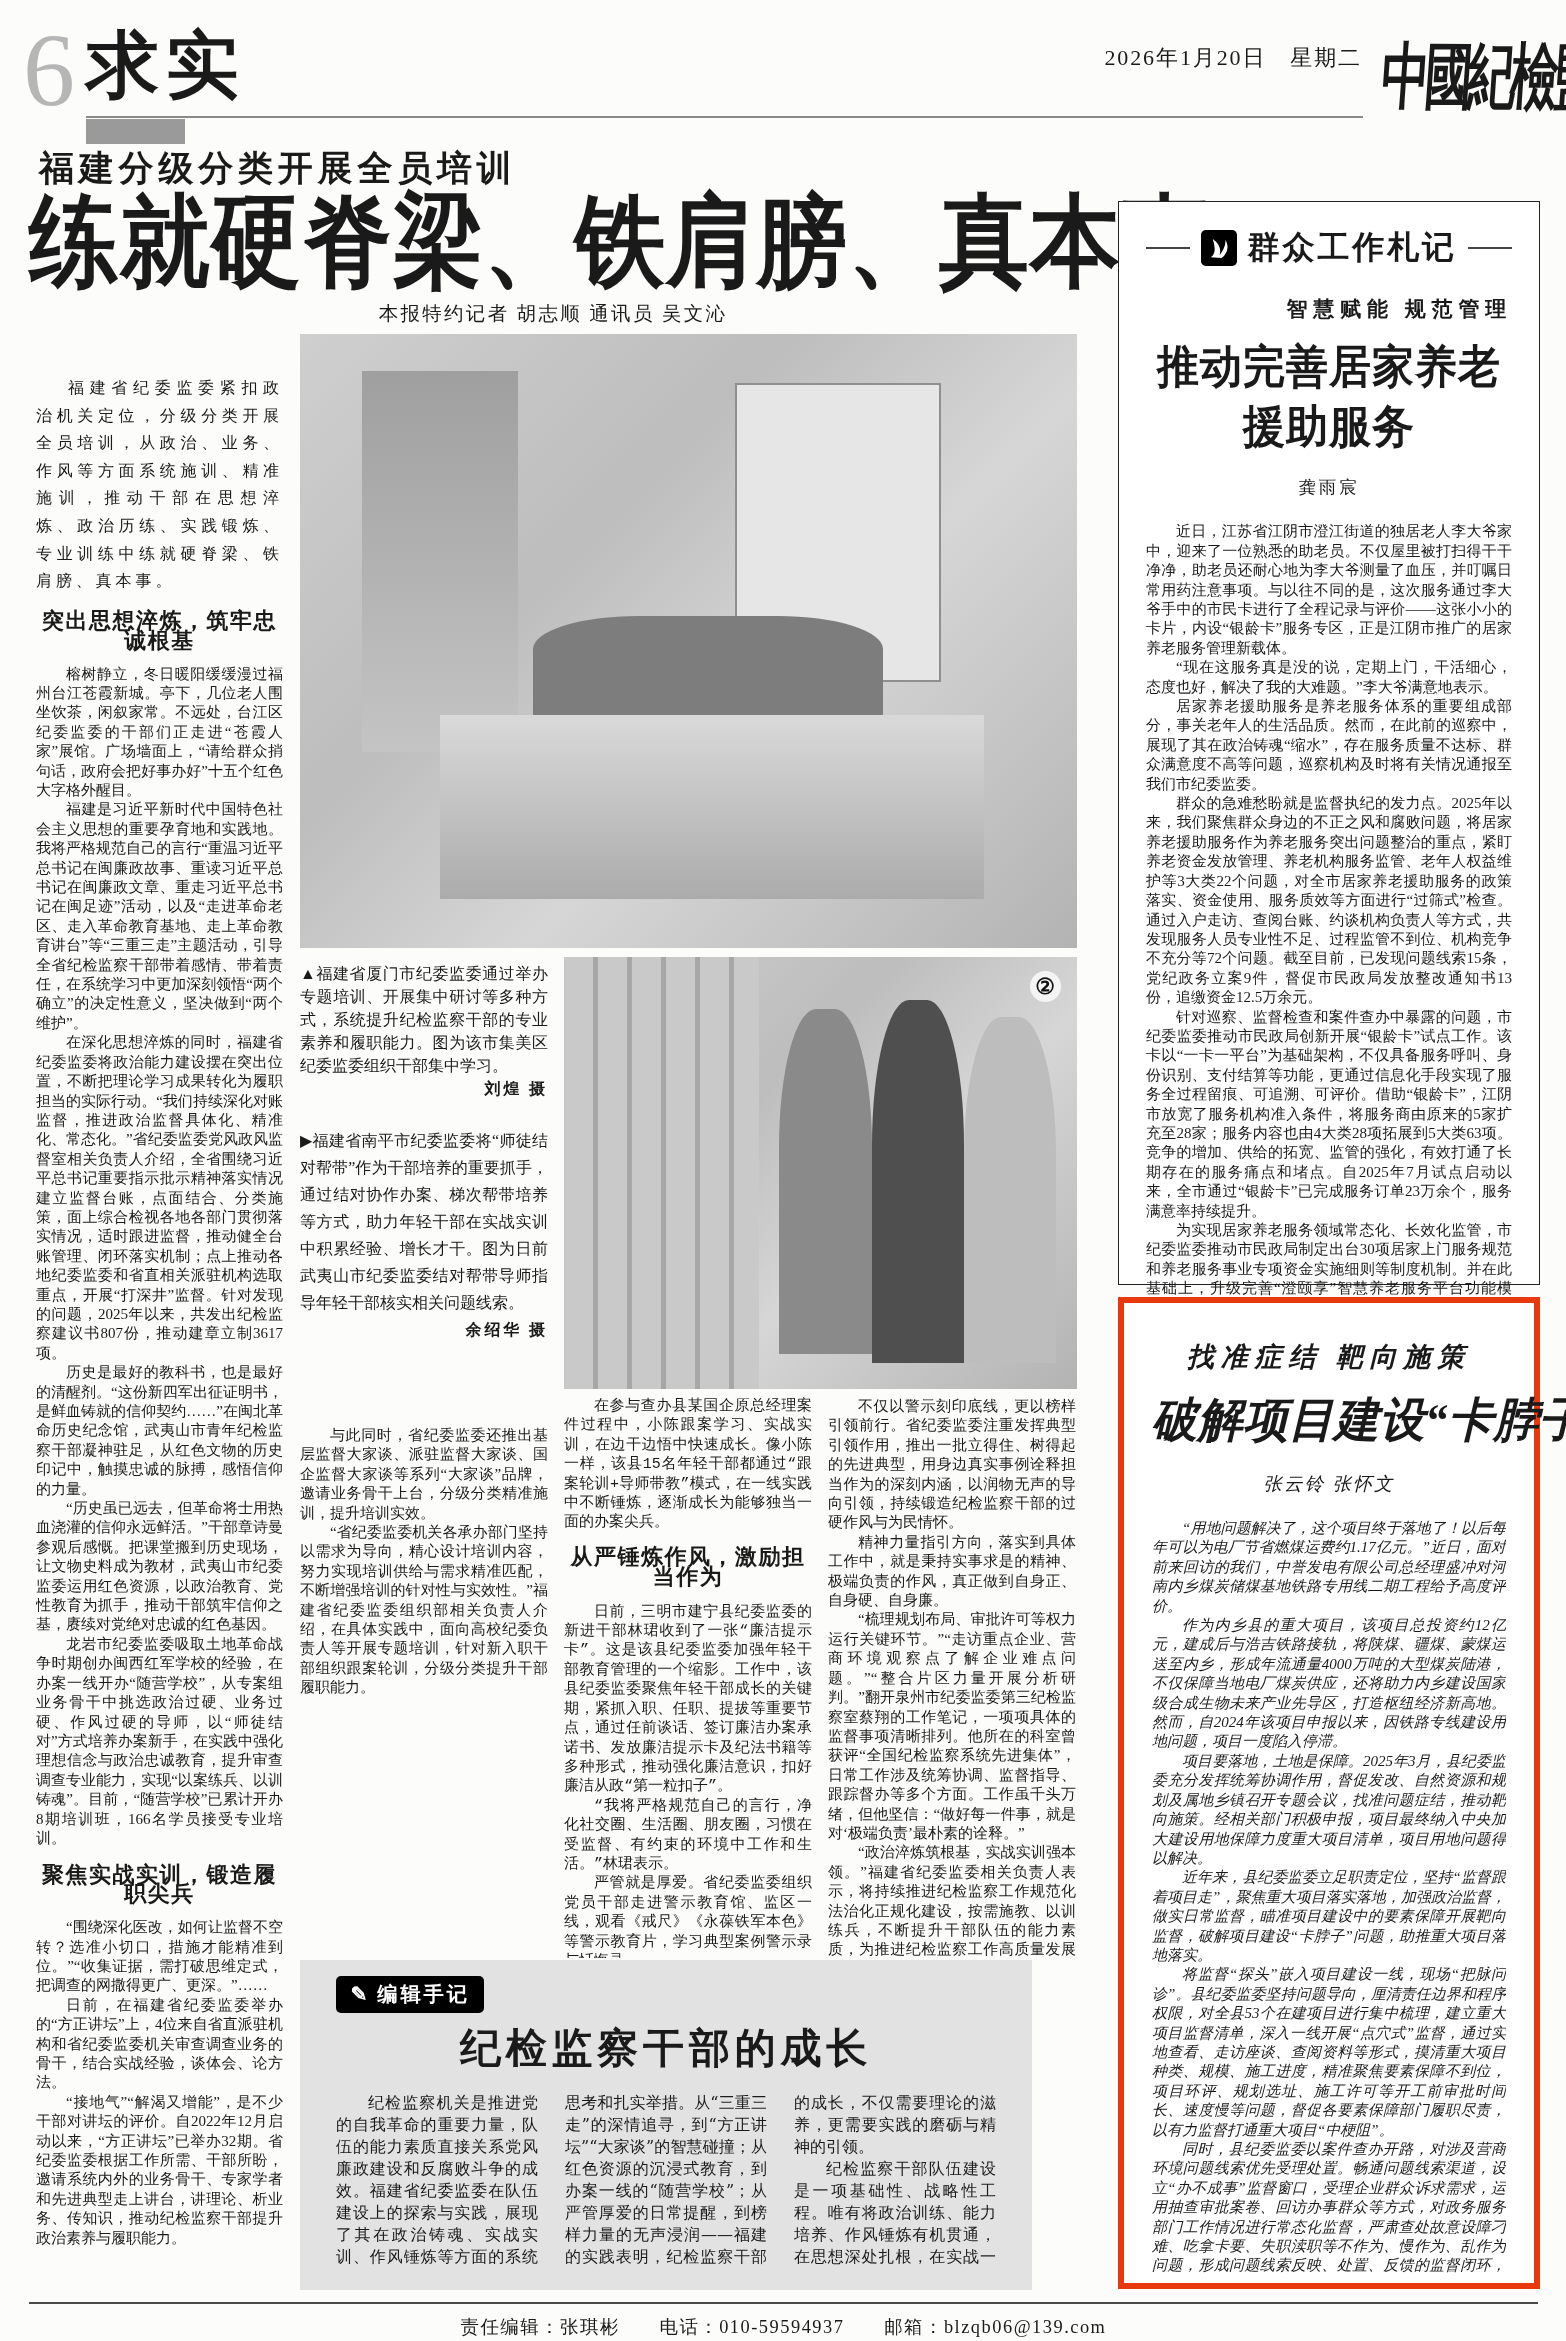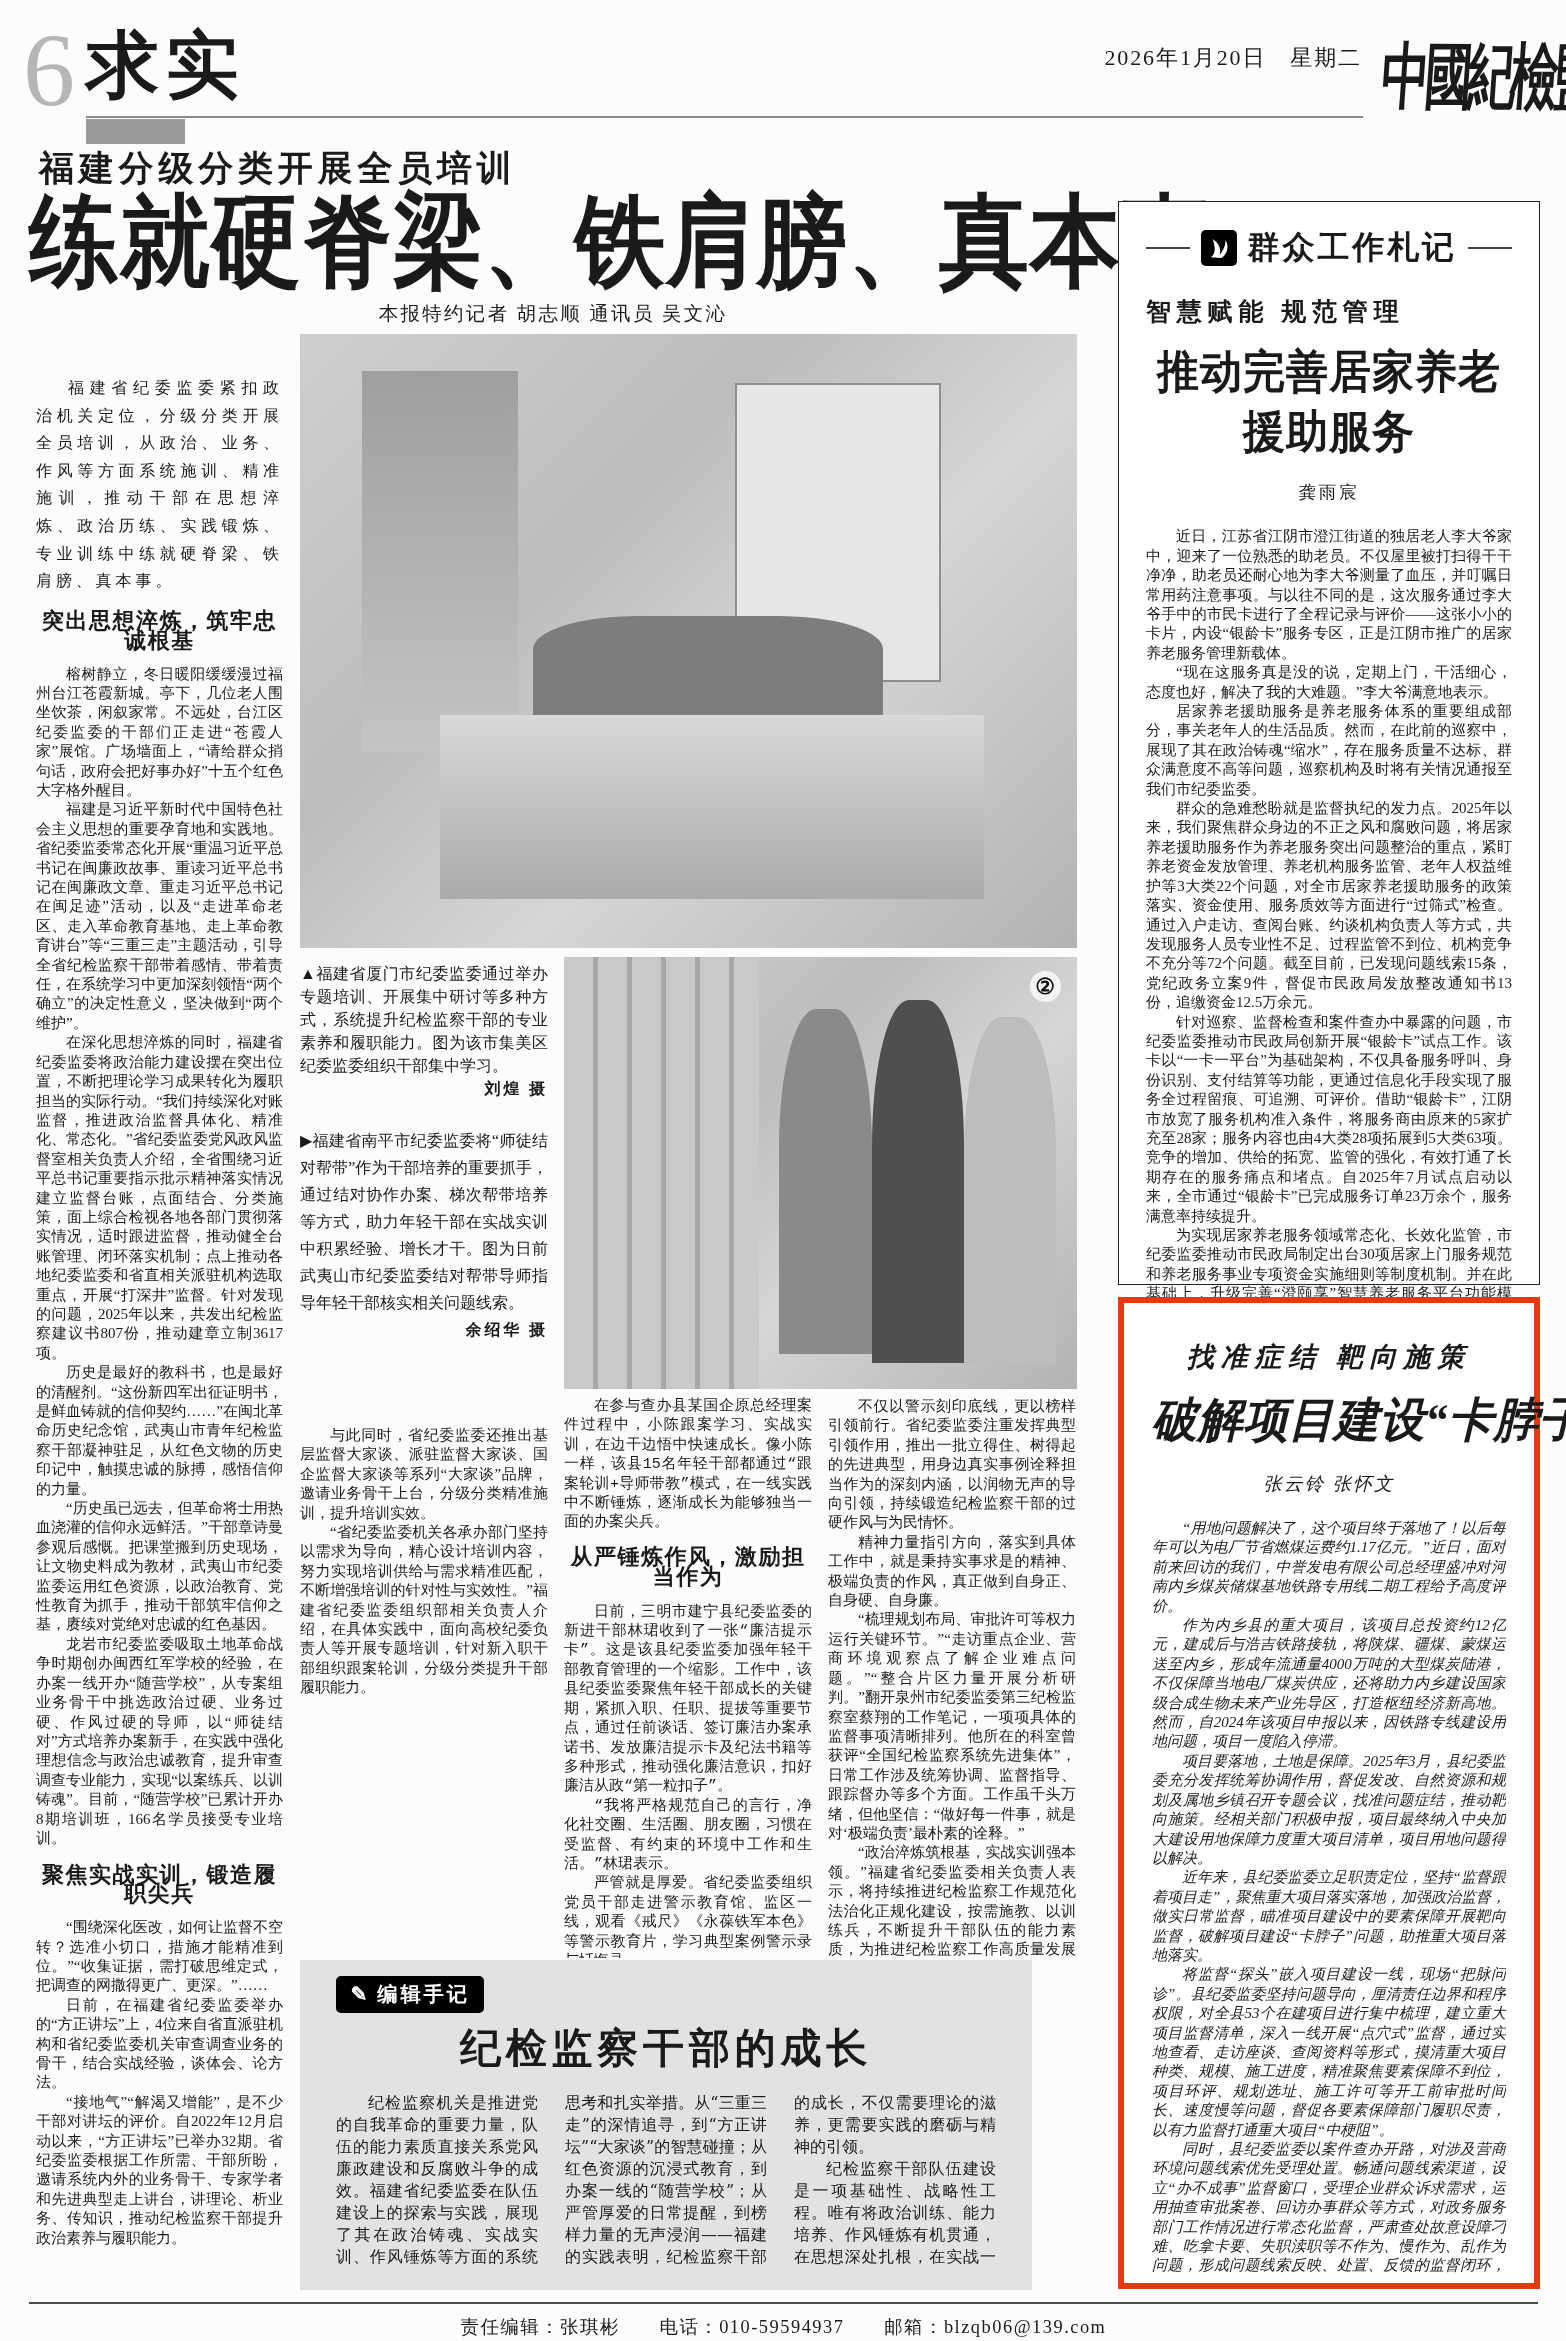--- a/index.html
+++ b/index.html
@@ -29,21 +29,21 @@
          background:#f4f4f4;color:#111;font-size:22px;line-height:31px;text-align:center;font-weight:700;}
   .caption{font-size:16px;line-height:23px;text-align:justify;overflow:hidden;}
   .caption .credit{float:right;font-weight:700;letter-spacing:2.9px;}
   .caption2{line-height:27px;}
   
   .qbox{border:1.5px solid #222;background:#fff;padding:24px 27px;box-sizing:border-box;}
   .qhead{display:flex;align-items:center;gap:10.6px;}
   .qhead .hline{flex:1;height:1.5px;background:#444;}
   .qlogo{width:36px;height:36px;background:#000;border-radius:4.8px;flex:0 0 auto;display:flex;align-items:center;justify-content:center;}
   .qtitle{font-size:32px;font-weight:800;letter-spacing:2.9px;white-space:nowrap;}
-  .qkicker{font-size:25px;text-align:left;letter-spacing:5.8px;margin-top:25px;font-weight:600;}
+  .qkicker{font-size:21px;text-align:right;letter-spacing:5.8px;margin-top:25px;font-weight:600;}
   .qheadline{font-size:42px;font-weight:900;text-align:center;letter-spacing:1px;margin-top:18.4px;transform:scaleY(1.08);}
   .qauthor{font-size:17.4px;text-align:center;letter-spacing:2.9px;margin-top:22px;}
   .boxbody{font-size:15px;line-height:19.4px;text-align:justify;margin-top:23px;overflow:hidden;}
   .boxbody p{margin:0;text-indent:2em;}
   .redbox{border:6.3px solid #e8380d;background:#fff;padding:22px 28px;box-sizing:border-box;font-style:italic;}
   .rkicker{font-size:27px;text-align:center;letter-spacing:6.8px;font-weight:600;margin-top:13.5px;}
   .rheadline{font-size:45px;font-weight:900;text-align:center;letter-spacing:0.5px;margin-top:15.5px;transform:scaleY(1.05);white-space:nowrap;}
   .rauthors{font-size:18.4px;text-align:center;letter-spacing:2.4px;margin-top:21px;}
   
   .editbox{background:#e2e2e2;padding:15.5px 36px;box-sizing:border-box;}
@@ -88,21 +88,21 @@
     <div class="ph-shape" style="left:60%;top:10%;width:18%;height:84%;background:#4f4f4f;border-radius:40% 40% 0 0;"></div>
     <div class="ph-shape" style="left:78%;top:14%;width:18%;height:80%;background:#bdbdbd;border-radius:40% 40% 0 0;"></div>
     <div class="badge">②</div>
   </div>
 
   <div class="abs coltext" style="left:36px;top:374px;width:247px;height:1911px;">
     <p class="lead">福建省纪委监委紧扣政治机关定位，分级分类开展全员培训，从政治、业务、作风等方面系统施训、精准施训，推动干部在思想淬炼、政治历练、实践锻炼、专业训练中练就硬脊梁、铁肩膀、真本事。</p>
     <h3 class="subhead">突出思想淬炼，筑牢忠诚根基</h3>
     <div>
         <p>榕树静立，冬日暖阳缓缓漫过福州台江苍霞新城。亭下，几位老人围坐饮茶，闲叙家常。不远处，台江区纪委监委的干部们正走进“苍霞人家”展馆。广场墙面上，“请给群众捎句话，政府会把好事办好”十五个红色大字格外醒目。</p>
-        <p>福建是习近平新时代中国特色社会主义思想的重要孕育地和实践地。省纪委监委常态化开展“重温习近平总书记在闽廉政故事、重读习近平总书记在闽廉政文章、重走习近平总书记在闽足迹”活动，以及“走进革命老区、走入革命教育基地、走上革命教育讲台”等“三重三走”主题活动，引导全省纪检监察干部带着感情、带着责任，在系统学习中更加深刻领悟“两个确立”的决定性意义，坚决做到“两个维护”。</p>
+        <p>福建是习近平新时代中国特色社会主义思想的重要孕育地和实践地。我将严格规范自己的言行“重温习近平总书记在闽廉政故事、重读习近平总书记在闽廉政文章、重走习近平总书记在闽足迹”活动，以及“走进革命老区、走入革命教育基地、走上革命教育讲台”等“三重三走”主题活动，引导全省纪检监察干部带着感情、带着责任，在系统学习中更加深刻领悟“两个确立”的决定性意义，坚决做到“两个维护”。</p>
         <p>在深化思想淬炼的同时，福建省纪委监委将政治能力建设摆在突出位置，不断把理论学习成果转化为履职担当的实际行动。“我们持续深化对账监督，推进政治监督具体化、精准化、常态化。”省纪委监委党风政风监督室相关负责人介绍，全省围绕习近平总书记重要指示批示精神落实情况建立监督台账，点面结合、分类施策，面上综合检视各地各部门贯彻落实情况，适时跟进监督，推动健全台账管理、闭环落实机制；点上推动各地纪委监委和省直相关派驻机构选取重点，开展“打深井”监督。针对发现的问题，2025年以来，共发出纪检监察建议书807份，推动建章立制3617项。</p>
         <p>历史是最好的教科书，也是最好的清醒剂。“这份新四军出征证明书，是鲜血铸就的信仰契约……”在闽北革命历史纪念馆，武夷山市青年纪检监察干部凝神驻足，从红色文物的历史印记中，触摸忠诚的脉搏，感悟信仰的力量。</p>
         <p>“历史虽已远去，但革命将士用热血浇灌的信仰永远鲜活。”干部章诗曼参观后感慨。把课堂搬到历史现场，让文物史料成为教材，武夷山市纪委监委运用红色资源，以政治教育、党性教育为抓手，推动干部筑牢信仰之基，赓续对党绝对忠诚的红色基因。</p>
         <p>龙岩市纪委监委吸取土地革命战争时期创办闽西红军学校的经验，在办案一线开办“随营学校”，从专案组业务骨干中挑选政治过硬、业务过硬、作风过硬的导师，以“师徒结对”方式培养办案新手，在实践中强化理想信念与政治忠诚教育，提升审查调查专业能力，实现“以案练兵、以训铸魂”。目前，“随营学校”已累计开办8期培训班，166名学员接受专业培训。</p>
       </div>
     <h3 class="subhead">聚焦实战实训，锻造履职尖兵</h3>
     <div>
         <p>“围绕深化医改，如何让监督不空转？选准小切口，措施才能精准到位。”“收集证据，需打破思维定式，把调查的网撒得更广、更深。”……</p>
         <p>日前，在福建省纪委监委举办的“方正讲坛”上，4位来自省直派驻机构和省纪委监委机关审查调查业务的骨干，结合实战经验，谈体会、论方法。</p>
         <p>“接地气”“解渴又增能”，是不少干部对讲坛的评价。自2022年12月启动以来，“方正讲坛”已举办32期。省纪委监委根据工作所需、干部所盼，邀请系统内外的业务骨干、专家学者和先进典型走上讲台，讲理论、析业务、传知识，推动纪检监察干部提升政治素养与履职能力。</p>

